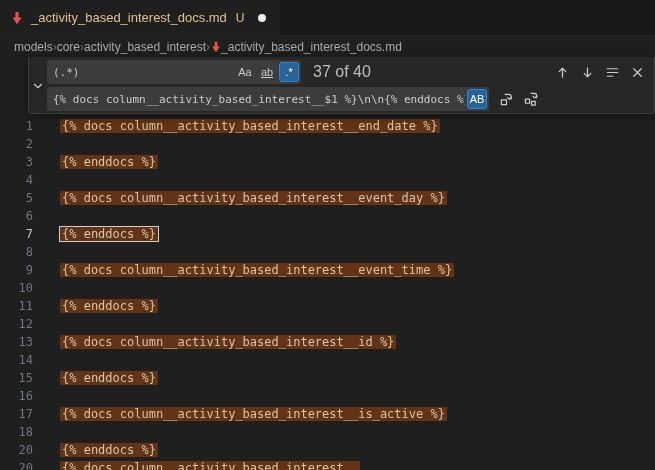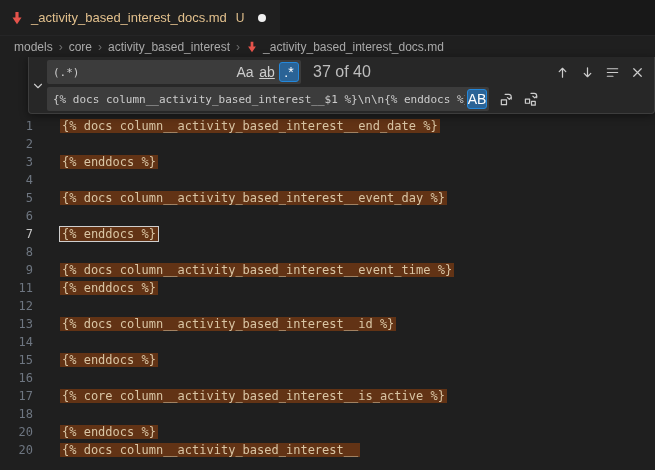--- a/index.html
+++ b/index.html
@@ -5,21 +5,21 @@
   html,body{margin:0;padding:0;background:#1f1f1f;width:655px;height:470px;overflow:hidden;
     font-family:"Liberation Sans",sans-serif;-webkit-font-smoothing:antialiased;position:relative}
   
   .tabbar{height:35px;background:#181818;display:flex;align-items:stretch;border-bottom:1px solid #252526}
   .tab{display:flex;align-items:center;gap:7px;padding:0 14px 0 10px;background:#1f1f1f}
   .fileicon{display:inline-flex;width:14px;height:14px}
   .tabtitle{font-size:13px;color:#e2c08d}
   .gitstatus{font-size:12px;color:#e2c08d;margin-left:2px}
   .dot{width:8px;height:8px;border-radius:50%;background:#f0f0f0;margin-left:6px}
   
-  .breadcrumb{height:22px;display:flex;align-items:center;gap:6px;padding-left:14px;
+  .breadcrumb{height:22px;display:flex;align-items:center;padding-left:14px;
     font-size:12px;color:#a9a9a9;background:#1f1f1f}
   .breadcrumb .sep{color:#6e6e6e;font-size:12px}
   .breadcrumb .crumb{cursor:default}
   .breadcrumb .fileicon{width:12px;height:12px;margin-right:-1px}
   
   .editor{position:absolute;top:57px;left:0;right:0;bottom:0;overflow:hidden;background:#1f1f1f}
   .lines{padding-top:60px}
   .line{display:flex;height:18px;line-height:18px;font-family:"DejaVu Sans Mono","Liberation Mono",monospace;font-size:12px}
   .gutter{width:33px;text-align:right;color:#6e7681;flex:none;user-select:none}
   .code{margin-left:29px;white-space:pre;color:#d4d4d4}
@@ -33,21 +33,21 @@
   .toggle{grid-row:1/3;display:flex;align-items:center;justify-content:center;height:100%;cursor:pointer}
   .wrows{display:flex;flex-direction:column;gap:3px}
   .frow,.rrow{display:flex;align-items:center;height:24px}
   .input{background:#3c3c3c;border-radius:2px;height:24px;display:flex;align-items:center;
     padding:0 2px 0 6px;box-sizing:border-box;gap:2px}
   .inputtext{flex:1;font-family:"DejaVu Sans Mono","Liberation Mono",monospace;font-size:11px;color:#cccccc;
     white-space:pre;overflow:hidden}
   .find.input{width:254px}
   .replace.input{width:442px}
   .chip{flex:none;width:20px;height:20px;border-radius:3px;display:flex;align-items:center;justify-content:center;
-    font-size:14px;color:#cccccc;cursor:pointer;box-sizing:border-box}
+    font-size:11px;color:#cccccc;cursor:pointer;box-sizing:border-box}
   .chip.word{text-decoration:underline}
   .chip.active{background:#2a6396;border:1px solid #2488db;color:#ffffff}
   .count{font-size:16px;color:#bdbdbd;margin-left:12px;white-space:nowrap}
   .navicons{margin-left:auto;display:flex;align-items:center;gap:7px;margin-right:4px}
   .iconbtn{width:18px;height:18px;display:flex;align-items:center;justify-content:center;cursor:pointer;border-radius:3px}
   .ricons{display:flex;align-items:center;gap:7px;margin-left:8px}
   svg.ico{stroke:#cccccc;stroke-width:1.3;fill:none;stroke-linecap:round;stroke-linejoin:round}
 </style>
 </head>
 <body>
@@ -112,20 +112,24 @@
       </div>
       <div class="line">
         <div class="gutter">8</div>
         <div class="code"></div>
       </div>
       <div class="line">
         <div class="gutter">9</div>
         <div class="code"><span class="match">{% docs column__activity_based_interest__event_time %}</span></div>
       </div>
       <div class="line">
+        <div class="gutter">10</div>
+        <div class="code"></div>
+      </div>
+      <div class="line">
         <div class="gutter">11</div>
         <div class="code"><span class="match">{% enddocs %}</span></div>
       </div>
       <div class="line">
         <div class="gutter">12</div>
         <div class="code"></div>
       </div>
       <div class="line">
         <div class="gutter">13</div>
         <div class="code"><span class="match">{% docs column__activity_based_interest__id %}</span></div>
@@ -137,21 +141,21 @@
       <div class="line">
         <div class="gutter">15</div>
         <div class="code"><span class="match">{% enddocs %}</span></div>
       </div>
       <div class="line">
         <div class="gutter">16</div>
         <div class="code"></div>
       </div>
       <div class="line">
         <div class="gutter">17</div>
-        <div class="code"><span class="match">{% core column__activity_based_interest__is_active %}</span></div>
+        <div class="code"><span class="match">{% docs column__activity_based_interest__is_active %}</span></div>
       </div>
       <div class="line">
         <div class="gutter">18</div>
         <div class="code"></div>
       </div>
       <div class="line">
         <div class="gutter">20</div>
         <div class="code"><span class="match">{% enddocs %}</span></div>
       </div>
       <div class="line">

